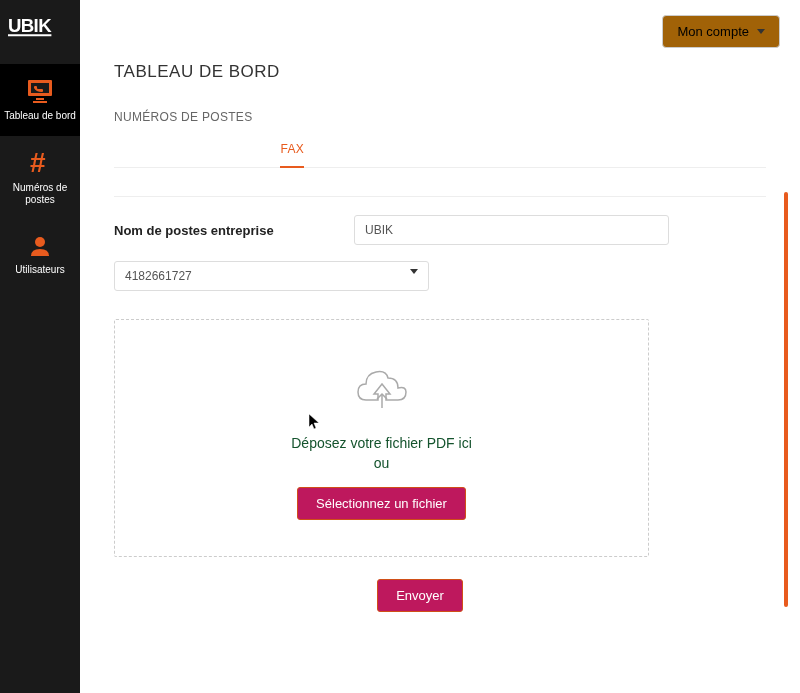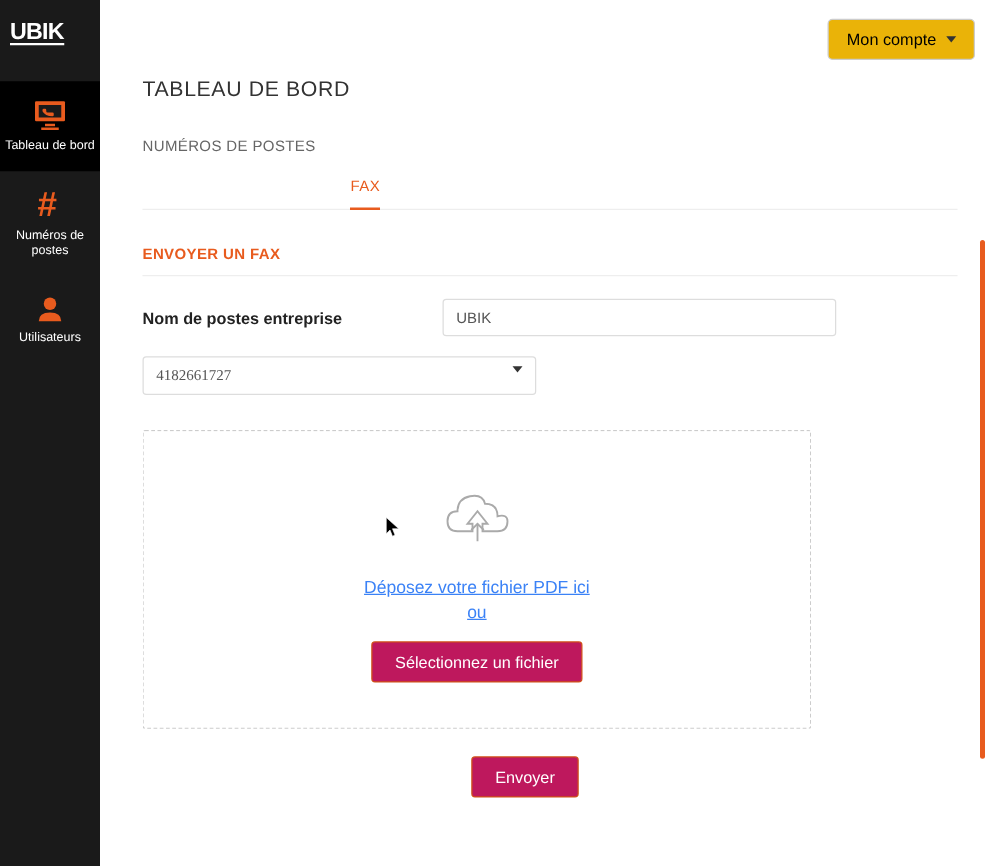--- a/index.html
+++ b/index.html
@@ -7,38 +7,38 @@
 .app { display: flex; height: 100%; }
 .sidebar { width: 80px; background: #1a1a1a; display: flex; flex-direction: column; }
 .logo { padding: 10px 8px 18px 8px; color: #fff; }
 .logo svg { width: 62px; height: 32px; }
 .nav-item { display: flex; flex-direction: column; align-items: center; justify-content: center; padding: 14px 4px; cursor: pointer; color: #fff; font-size: 10px; line-height: 1.2; text-align: center; position: relative; }
 .nav-item.active { background: #000; }
 .nav-item.active::after { content: ""; position: absolute; right: -8px; top: 50%; transform: translateY(-50%); width: 0; height: 0; border-top: 8px solid transparent; border-bottom: 8px solid transparent; border-right: 8px solid #fff; }
 .nav-icon { margin-bottom: 6px; display: flex; align-items: center; justify-content: center; }
 .main { flex: 1; display: flex; flex-direction: column; position: relative; }
 .topbar { height: 62px; display: flex; align-items: center; justify-content: flex-end; padding: 0 20px; }
-.account-btn { background: #eab308; border: 1px solid #ccc; border-radius: 4px; padding: 8px 14px; font-size: 13px; cursor: pointer; display: flex; align-items: center; gap: 8px; }
+.account-btn { background: #a16207; border: 1px solid #ccc; border-radius: 4px; padding: 8px 14px; font-size: 13px; cursor: pointer; display: flex; align-items: center; gap: 8px; }
 .account-btn .caret { width: 0; height: 0; border-left: 4px solid transparent; border-right: 4px solid transparent; border-top: 5px solid #333; }
 .content-wrap { flex: 1; padding: 0 34px 16px 34px; position: relative; overflow: hidden; }
 .page-title { font-size: 17px; letter-spacing: 0.5px; color: #333; margin-bottom: 20px; font-weight: 400; }
 .tabs { display: flex; gap: 28px; border-bottom: 1px solid #eee; margin-bottom: 28px; font-size: 12px; }
 .tab { padding: 8px 0 10px 0; cursor: pointer; color: #666; letter-spacing: 0.3px; }
 .tab.active { color: #e85b1e; border-bottom: 2px solid #e85b1e; margin-bottom: -1px; margin-top: 32px; }
 .section-title { color: #e85b1e; font-size: 12px; font-weight: 600; letter-spacing: 0.3px; margin-bottom: 10px; }
 .section-hr { border: none; border-top: 1px solid #eee; margin-bottom: 18px; }
 .form-row { display: flex; align-items: center; margin-bottom: 16px; }
 .form-label { width: 240px; font-size: 13px; font-weight: 600; color: #222; }
 .form-control { flex: 0 0 315px; }
 .input, .select { width: 100%; border: 1px solid #ddd; border-radius: 3px; padding: 7px 10px; font-size: 12px; color: #555; background: #fff; }
-.select { display: flex; align-items: flex-start; justify-content: space-between; cursor: pointer; font-family: Liberation Serif, serif; }
+.select { display: flex; align-items: flex-start; justify-content: space-between; cursor: pointer; }
 .select .caret { width: 0; height: 0; border-left: 4px solid transparent; border-right: 4px solid transparent; border-top: 5px solid #333; }
 .dropzone { border: 1.5px dashed #ccc; border-radius: 2px; padding: 48px 20px 36px 20px; text-align: center; color: #888; margin-top: 28px; }
 .dropzone svg { margin-bottom: 18px; }
-.dz-text { font-size: 14px; color: #3b82f6; line-height: 1.4; margin-bottom: 14px; text-decoration: underline; }
+.dz-text { font-size: 14px; color: #14532d; line-height: 1.4; margin-bottom: 14px; }
 .btn-primary { background: #be185d; color: #fff; border: 1px solid #d04f18; border-radius: 3px; padding: 8px 18px; font-size: 13px; cursor: pointer; }
 .submit-row { display: flex; justify-content: center; margin-top: 22px; padding-right: 40px; }
 .scroll-indicator { position: absolute; right: 12px; top: 130px; width: 4px; height: 415px; background: #e85b1e; border-radius: 2px; }
 .cursor-arrow { position: absolute; left: 228px; top: 413px; pointer-events: none; z-index: 10; }
 </style>
 </head>
 <body>
 
 <div class="app">
   <div class="sidebar">
@@ -88,21 +88,20 @@
     </div>
 
     <div class="content-wrap">
       <h1 class="page-title">TABLEAU DE BORD</h1>
 
       <div class="tabs">
         <div class="tab">NUMÉROS DE POSTES</div>
         <div class="tab active">FAX</div>
       </div>
 
-      <div class="section-title">ENVOYER UN FAX</div>
       <hr class="section-hr">
 
 
       <div class="form-row">
         <div class="form-label">Nom de postes entreprise</div>
         <div class="form-control">
           <input class="input" type="text" value="UBIK" style="">
         </div>
       </div>
 

